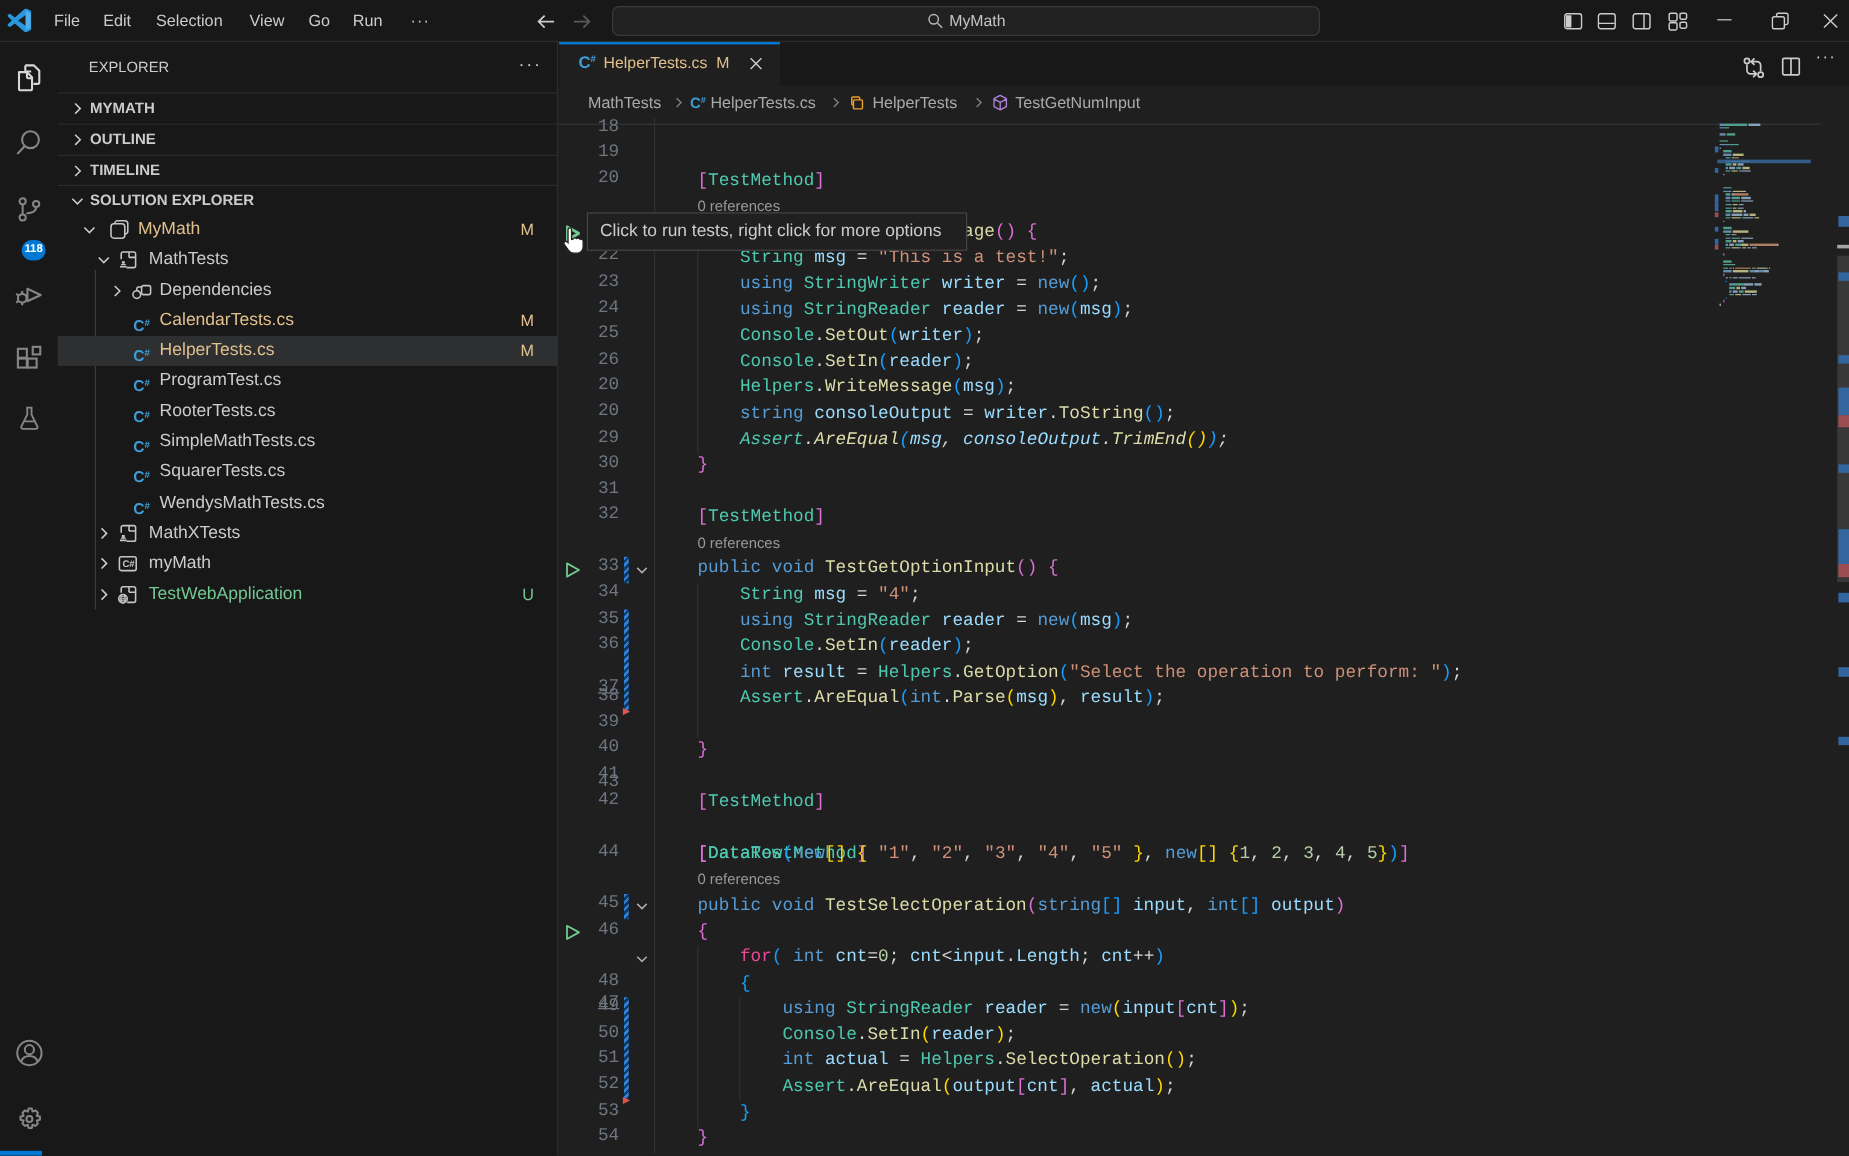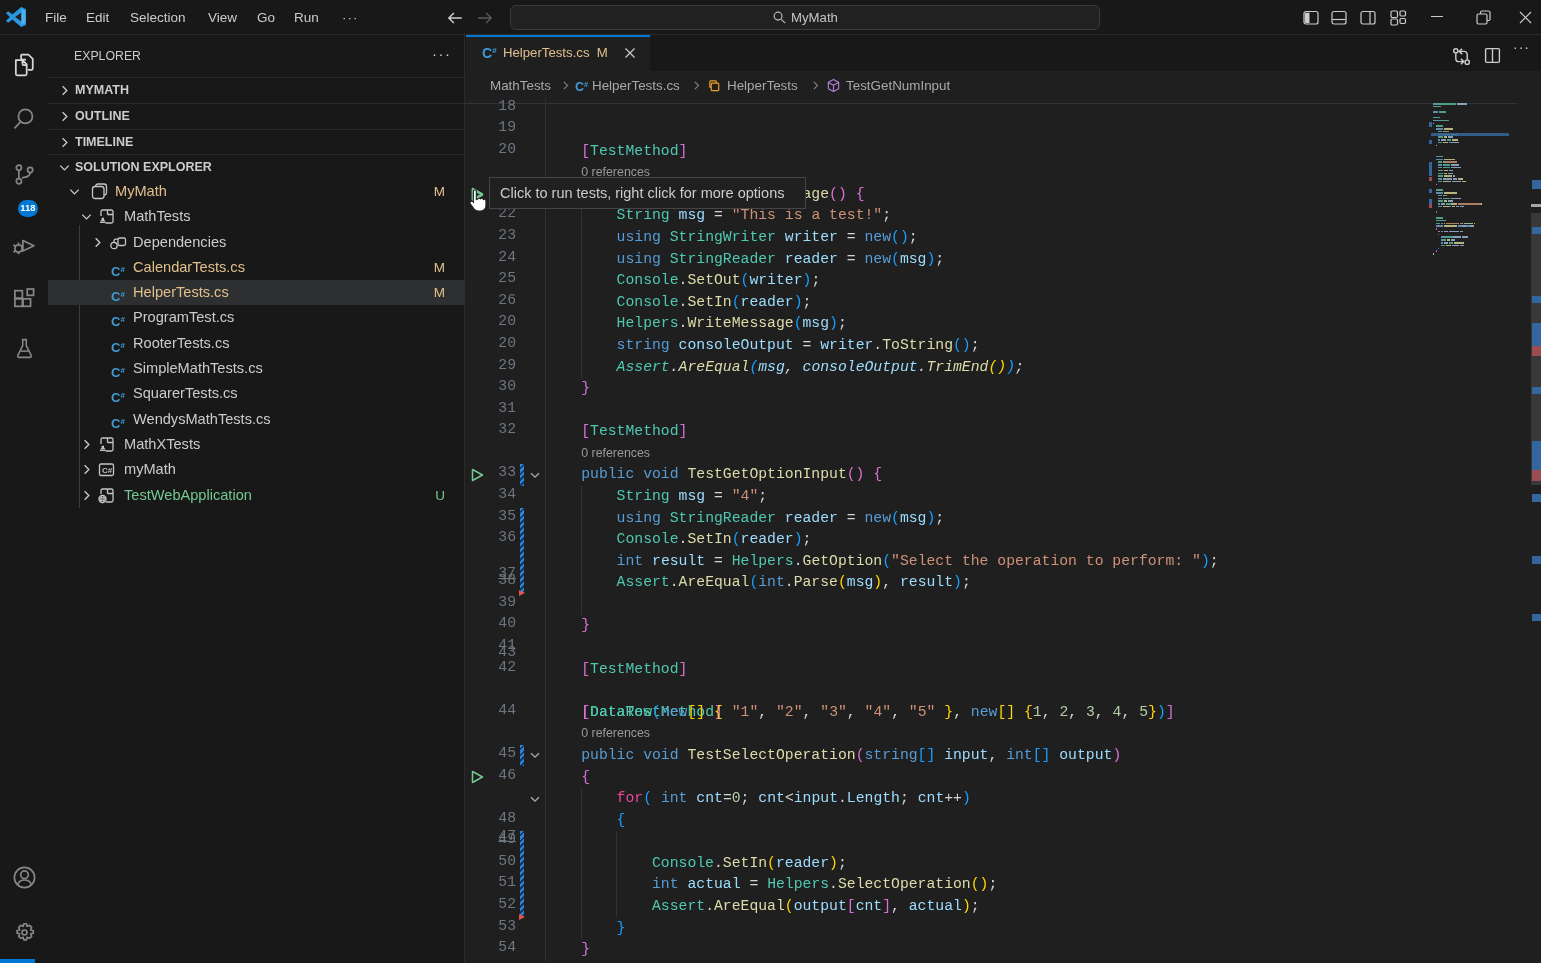--- a/index.html
+++ b/index.html
@@ -348,20 +348,21 @@
 <div class="cl" style="left:116.2px;top:691.3px;">0 references</div>
 <div class="ln" style="top:709.9px;">45</div>
 <div class="cd" style="top:709.9px;line-height:21.58px;">    <span class="k">public</span> <span class="k">void</span> <span class="f">TestSelectOperation</span><span class="o">(</span><span class="k">string</span><span class="b">[]</span> <span class="v">input</span><span class="w">,</span> <span class="k">int</span><span class="b">[]</span> <span class="v">output</span><span class="o">)</span></div>
 <div class="ln" style="top:731.5px;">46</div>
 <div class="cd" style="top:731.5px;line-height:21.58px;">    <span class="o">{</span></div>
 <div class="ln" style="top:793px;text-decoration:underline;">47</div>
 <div class="cd" style="top:753.1px;line-height:21.58px;">        <span class="c">for</span><span class="b">(</span> <span class="k">int</span> <span class="v">cnt</span><span class="w">=</span><span class="n">0</span><span class="w">;</span> <span class="v">cnt</span><span class="w">&lt;</span><span class="v">input</span><span class="w">.</span><span class="v">Length</span><span class="w">;</span> <span class="v">cnt</span><span class="w">++</span><span class="b">)</span></div>
 <div class="ln" style="top:774.6px;">48</div>
 <div class="cd" style="top:774.6px;line-height:21.58px;">        <span class="b">{</span></div>
 <div class="ln" style="top:796.2px;">49</div>
+<div class="cd" style="top:796.2px;line-height:21.58px;">            <span class="k">using</span> <span class="t">StringReader</span> <span class="v">reader</span> <span class="w">=</span> <span class="k">new</span><span class="g">(</span><span class="v">input</span><span class="o">[</span><span class="v">cnt</span><span class="o">]</span><span class="g">)</span><span class="w">;</span></div>
 <div class="ln" style="top:817.8px;">50</div>
 <div class="cd" style="top:817.8px;line-height:21.58px;">            <span class="t">Console</span><span class="w">.</span><span class="f">SetIn</span><span class="g">(</span><span class="v">reader</span><span class="g">)</span><span class="w">;</span></div>
 <div class="ln" style="top:839.4px;">51</div>
 <div class="cd" style="top:839.4px;line-height:21.58px;">            <span class="k">int</span> <span class="v">actual</span> <span class="w">=</span> <span class="t">Helpers</span><span class="w">.</span><span class="f">SelectOperation</span><span class="g">()</span><span class="w">;</span></div>
 <div class="ln" style="top:861.0px;">52</div>
 <div class="cd" style="top:861.0px;line-height:21.58px;">            <span class="t">Assert</span><span class="w">.</span><span class="f">AreEqual</span><span class="g">(</span><span class="v">output</span><span class="o">[</span><span class="v">cnt</span><span class="o">]</span><span class="w">,</span> <span class="v">actual</span><span class="g">)</span><span class="w">;</span></div>
 <div class="ln" style="top:882.5px;">53</div>
 <div class="cd" style="top:882.5px;line-height:21.58px;">        <span class="b">}</span></div>
 <div class="ln" style="top:904.1px;">54</div>
 <div class="cd" style="top:904.1px;line-height:21.58px;">    <span class="o">}</span></div>

